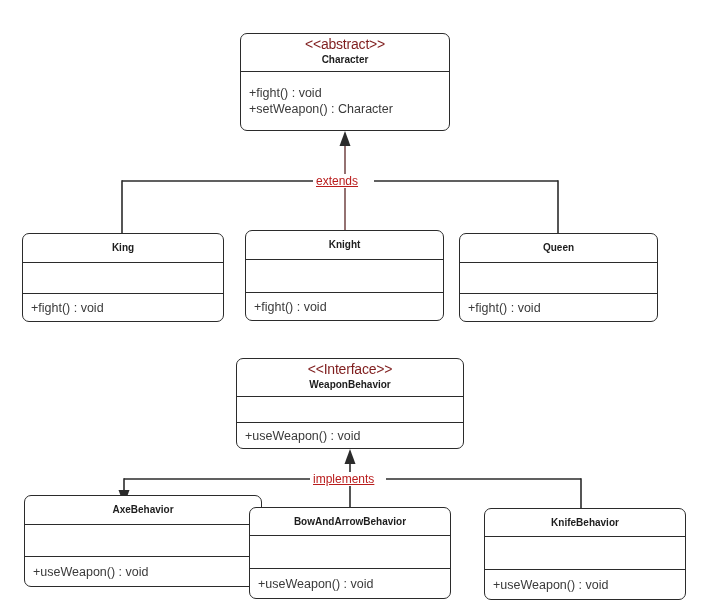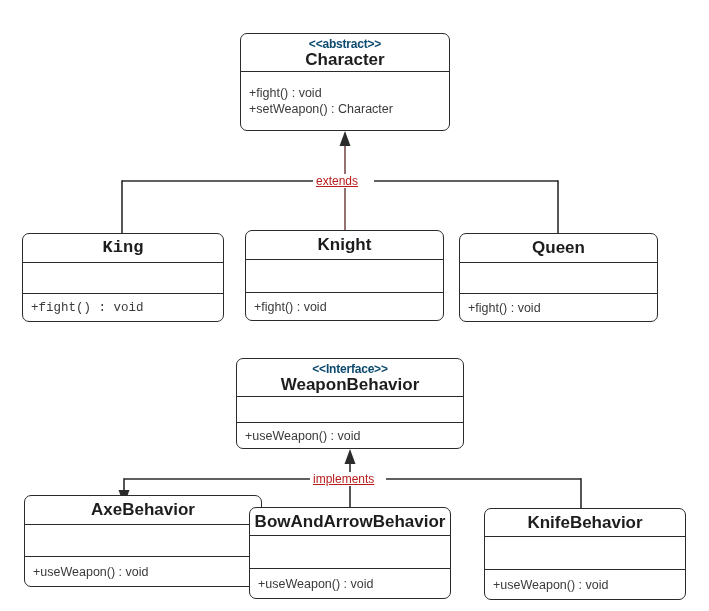--- a/index.html
+++ b/index.html
@@ -49,28 +49,28 @@
   }
   .uml-compartment.sep {
     border-top: 1.6px solid #2b2b2b;
   }
   .uml-header {
     align-items: center;
     text-align: center;
     padding: 3px 6px 4px 6px;
   }
   .stereotype {
-    font-size: 12px;
-    font-weight: bold;
+    font-size: 14px;
+    font-weight: normal;
     letter-spacing: -0.2px;
     line-height: 15px;
-    color: #0c4a6e;
+    color: #7f1d1d;
   }
   .class-name {
-    font-size: 17px;
+    font-size: 10px;
     font-weight: bold;
     line-height: 15px;
     color: #1d1d1d;
   }
   .uml-attrs, .uml-ops {
     padding: 4px 8px;
   }
   .member {
     font-size: 12.5px;
     line-height: 16px;
@@ -150,21 +150,21 @@
     <div class="uml-compartment uml-header" style="height:37px;">
       <div class="stereotype">&lt;&lt;abstract&gt;&gt;</div>
       <div class="class-name">Character</div>
     </div>
     <div class="uml-compartment sep uml-ops" style="flex:1;">
       <div class="member">+fight() : void</div>
       <div class="member">+setWeapon() : Character</div>
     </div>
   </div>
 
-  <div class="uml-class" style="left:22px; top:233px; width:202px; height:89px;font-family:Liberation Mono, monospace;">
+  <div class="uml-class" style="left:22px; top:233px; width:202px; height:89px;">
     <div class="uml-compartment uml-header" style="height:28px; justify-content:center;">
       <div class="class-name">King</div>
     </div>
     <div class="uml-compartment sep empty-compartment" style="height:31px;"></div>
     <div class="uml-compartment sep uml-ops" style="flex:1;">
       <div class="member">+fight() : void</div>
     </div>
   </div>
 
   <div class="uml-class" style="left:245px; top:230px; width:199px; height:91px;">

